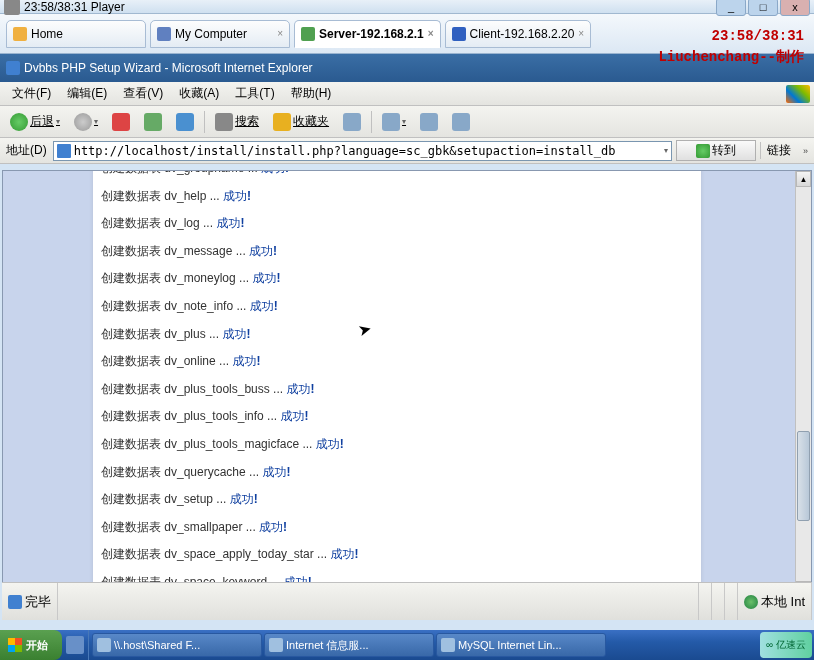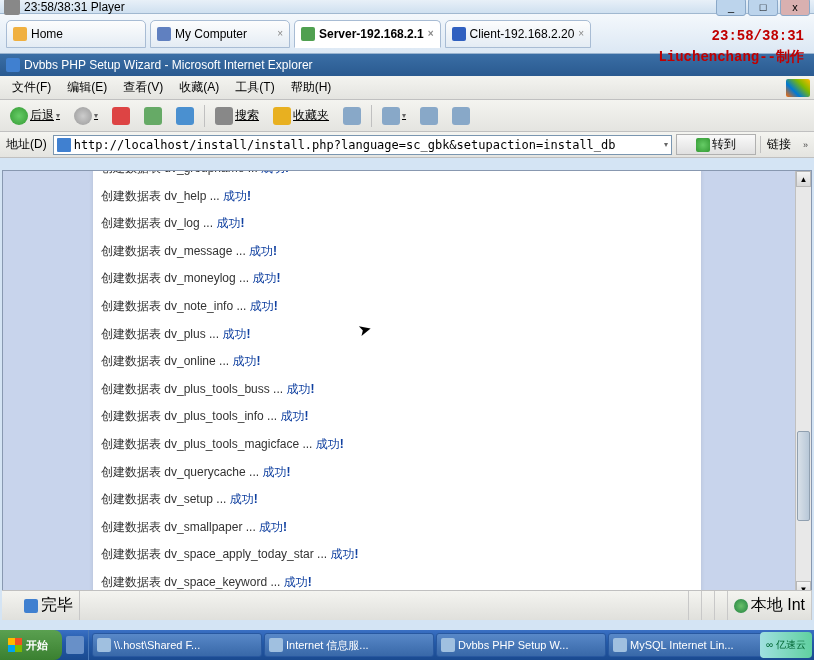--- a/index.html
+++ b/index.html
@@ -22,21 +22,21 @@
 .tab { height: 28px; min-width: 140px; background: linear-gradient(#fdfdfd, #e4ecf4); border: 1px solid #a8bcd4; border-radius: 5px 5px 0 0; display: flex; align-items: center; padding: 0 6px; font-size: 12px; cursor: pointer; gap: 4px; }
 .tab.active { background: #fff; border-bottom: 1px solid #fff; font-weight: bold; }
 .tab .tabico { width: 14px; height: 14px; display: inline-block; border-radius: 2px; }
 .tab .tabclose { margin-left: auto; font-size: 10px; color: #888; }
 .ico-home { background: #f0b040; }
 .ico-pc { background: #6080c0; }
 .ico-ie { background: #3060c0; }
 .ico-srv { background: #50a050; }
 
 
-.ie-titlebar { height: 22px; background: linear-gradient(#3a6ea5, #2a5a90); color: #fff; display: flex; align-items: center; padding: 1px 6px; font-size: 12px; font-family: SimSun, monospace; }
+.ie-titlebar { height: 28px; background: linear-gradient(#3a6ea5, #2a5a90); color: #fff; display: flex; align-items: center; padding: 1px 6px; font-size: 12px; font-family: SimSun, monospace; }
 .ie-titlebar .ieico { width: 14px; height: 14px; background: #4080d0; border-radius: 2px; margin-right: 4px; display: inline-block; }
 
 .ie-menubar { height: 24px; background: linear-gradient(#f4f4f0, #e4e4e0); display: flex; align-items: center; padding: 0 4px; font-size: 12px; border-bottom: 1px solid #c0c0c0; position: relative; }
 .ie-menubar span { padding: 2px 8px; cursor: pointer; }
 .ie-logo { position: absolute; right: 4px; width: 24px; height: 18px; background: linear-gradient(45deg,#ff6b00,#0078d4,#7fba00,#ffb900); border-radius: 2px; }
 
 .ie-toolbar { height: 32px; background: linear-gradient(#f4f4f0, #e4e4e0); display: flex; align-items: center; padding: 0 6px; gap: 6px; font-size: 12px; border-bottom: 1px solid #c0c0c0; }
 .ie-toolbar .tbtn { display: flex; align-items: center; gap: 2px; padding: 2px 4px; cursor: pointer; text-decoration: underline; }
 .ie-toolbar .tico { width: 18px; height: 18px; display: inline-block; border-radius: 3px; }
 .tico.back { background: radial-gradient(circle,#6c6,#393); border-radius: 50%; }
@@ -67,21 +67,21 @@
 .success { color: #1040a0; }
 .success b { font-weight: bold; }
 .scrollbar-v { position: absolute; right: 0; top: 0; bottom: 0; width: 16px; background: #e8e8e8; border-left: 1px solid #c0c0c0; }
 .scrollbar-v .arr { height: 16px; background: linear-gradient(#f4f4f4,#d8d8d8); border: 1px solid #b8b8b8; display: flex; align-items: center; justify-content: center; font-size: 8px; cursor: pointer; }
 .scrollbar-v .thumb { position: absolute; top: 260px; left: 1px; right: 1px; height: 90px; background: linear-gradient(90deg,#d8e0e8,#b8c8d8); border: 1px solid #90a0b0; border-radius: 2px; cursor: pointer; }
 .scrollbar-v .arr.bot { position: absolute; bottom: 0; left: 0; right: 0; }
 
 .cursor-arrow { position: absolute; top: 320px; left: 358px; font-size: 16px; color: #000; z-index: 10; pointer-events: none; transform: rotate(-15deg); }
 
 
-.ie-status { position: absolute; left: 2px; right: 2px; bottom: 40px; height: 30px; background: linear-gradient(#f4f4f0, #e0e0dc); border-top: 1px solid #c0c0c0; display: flex; align-items: center; font-size: 16px; padding-left: 16px; }
+.ie-status { position: absolute; left: 2px; right: 2px; bottom: 40px; height: 38px; background: linear-gradient(#f4f4f0, #e0e0dc); border-top: 1px solid #c0c0c0; display: flex; align-items: center; font-size: 13px; }
 .ie-status .sseg { padding: 0 6px; display: flex; align-items: center; gap: 3px; border-right: 1px solid #c8c8c8; height: 100%; }
 .ie-status .sico { width: 14px; height: 14px; display: inline-block; border-radius: 2px; }
 .ie-status .sflex { flex: 1; }
 .sico.doc { background: #4080d0; }
 .sico.globe { background: radial-gradient(circle,#6ac06a,#208040); border-radius: 50%; }
 
 
 .taskbar { position: absolute; left: 0; right: 0; bottom: 0; height: 30px; background: linear-gradient(#3a70c4, #245aa8 40%, #1a4a90); display: flex; align-items: center; font-size: 11px; color: #fff; }
 .startbtn { height: 100%; padding: 0 14px 0 8px; background: linear-gradient(#5aa050, #3a8030); display: flex; align-items: center; gap: 4px; font-weight: bold; cursor: pointer; border-radius: 0 8px 8px 0; }
 .startbtn .winico { width: 14px; height: 14px; background: conic-gradient(#f25022 0 25%, #7fba00 0 50%, #00a4ef 0 75%, #ffb900 0); display: inline-block; }
@@ -263,21 +263,17 @@
       <div class="taskbtn">
         <span class="tico2"></span>
         <span class="lbl">\\.host\Shared F...</span>
       </div>
       <div class="taskbtn">
         <span class="tico2"></span>
         <span class="lbl">Internet 信息服...</span>
       </div>
       <div class="taskbtn">
         <span class="tico2"></span>
-        <span class="lbl">Dvbbs PHP Setup W...</span>
-      </div>
-      <div class="taskbtn">
-        <span class="tico2"></span>
         <span class="lbl">MySQL Internet Lin...</span>
       </div>
     </div>
   <div class="tray">∞ 亿速云</div>
 </div>
 
 </body></html>

